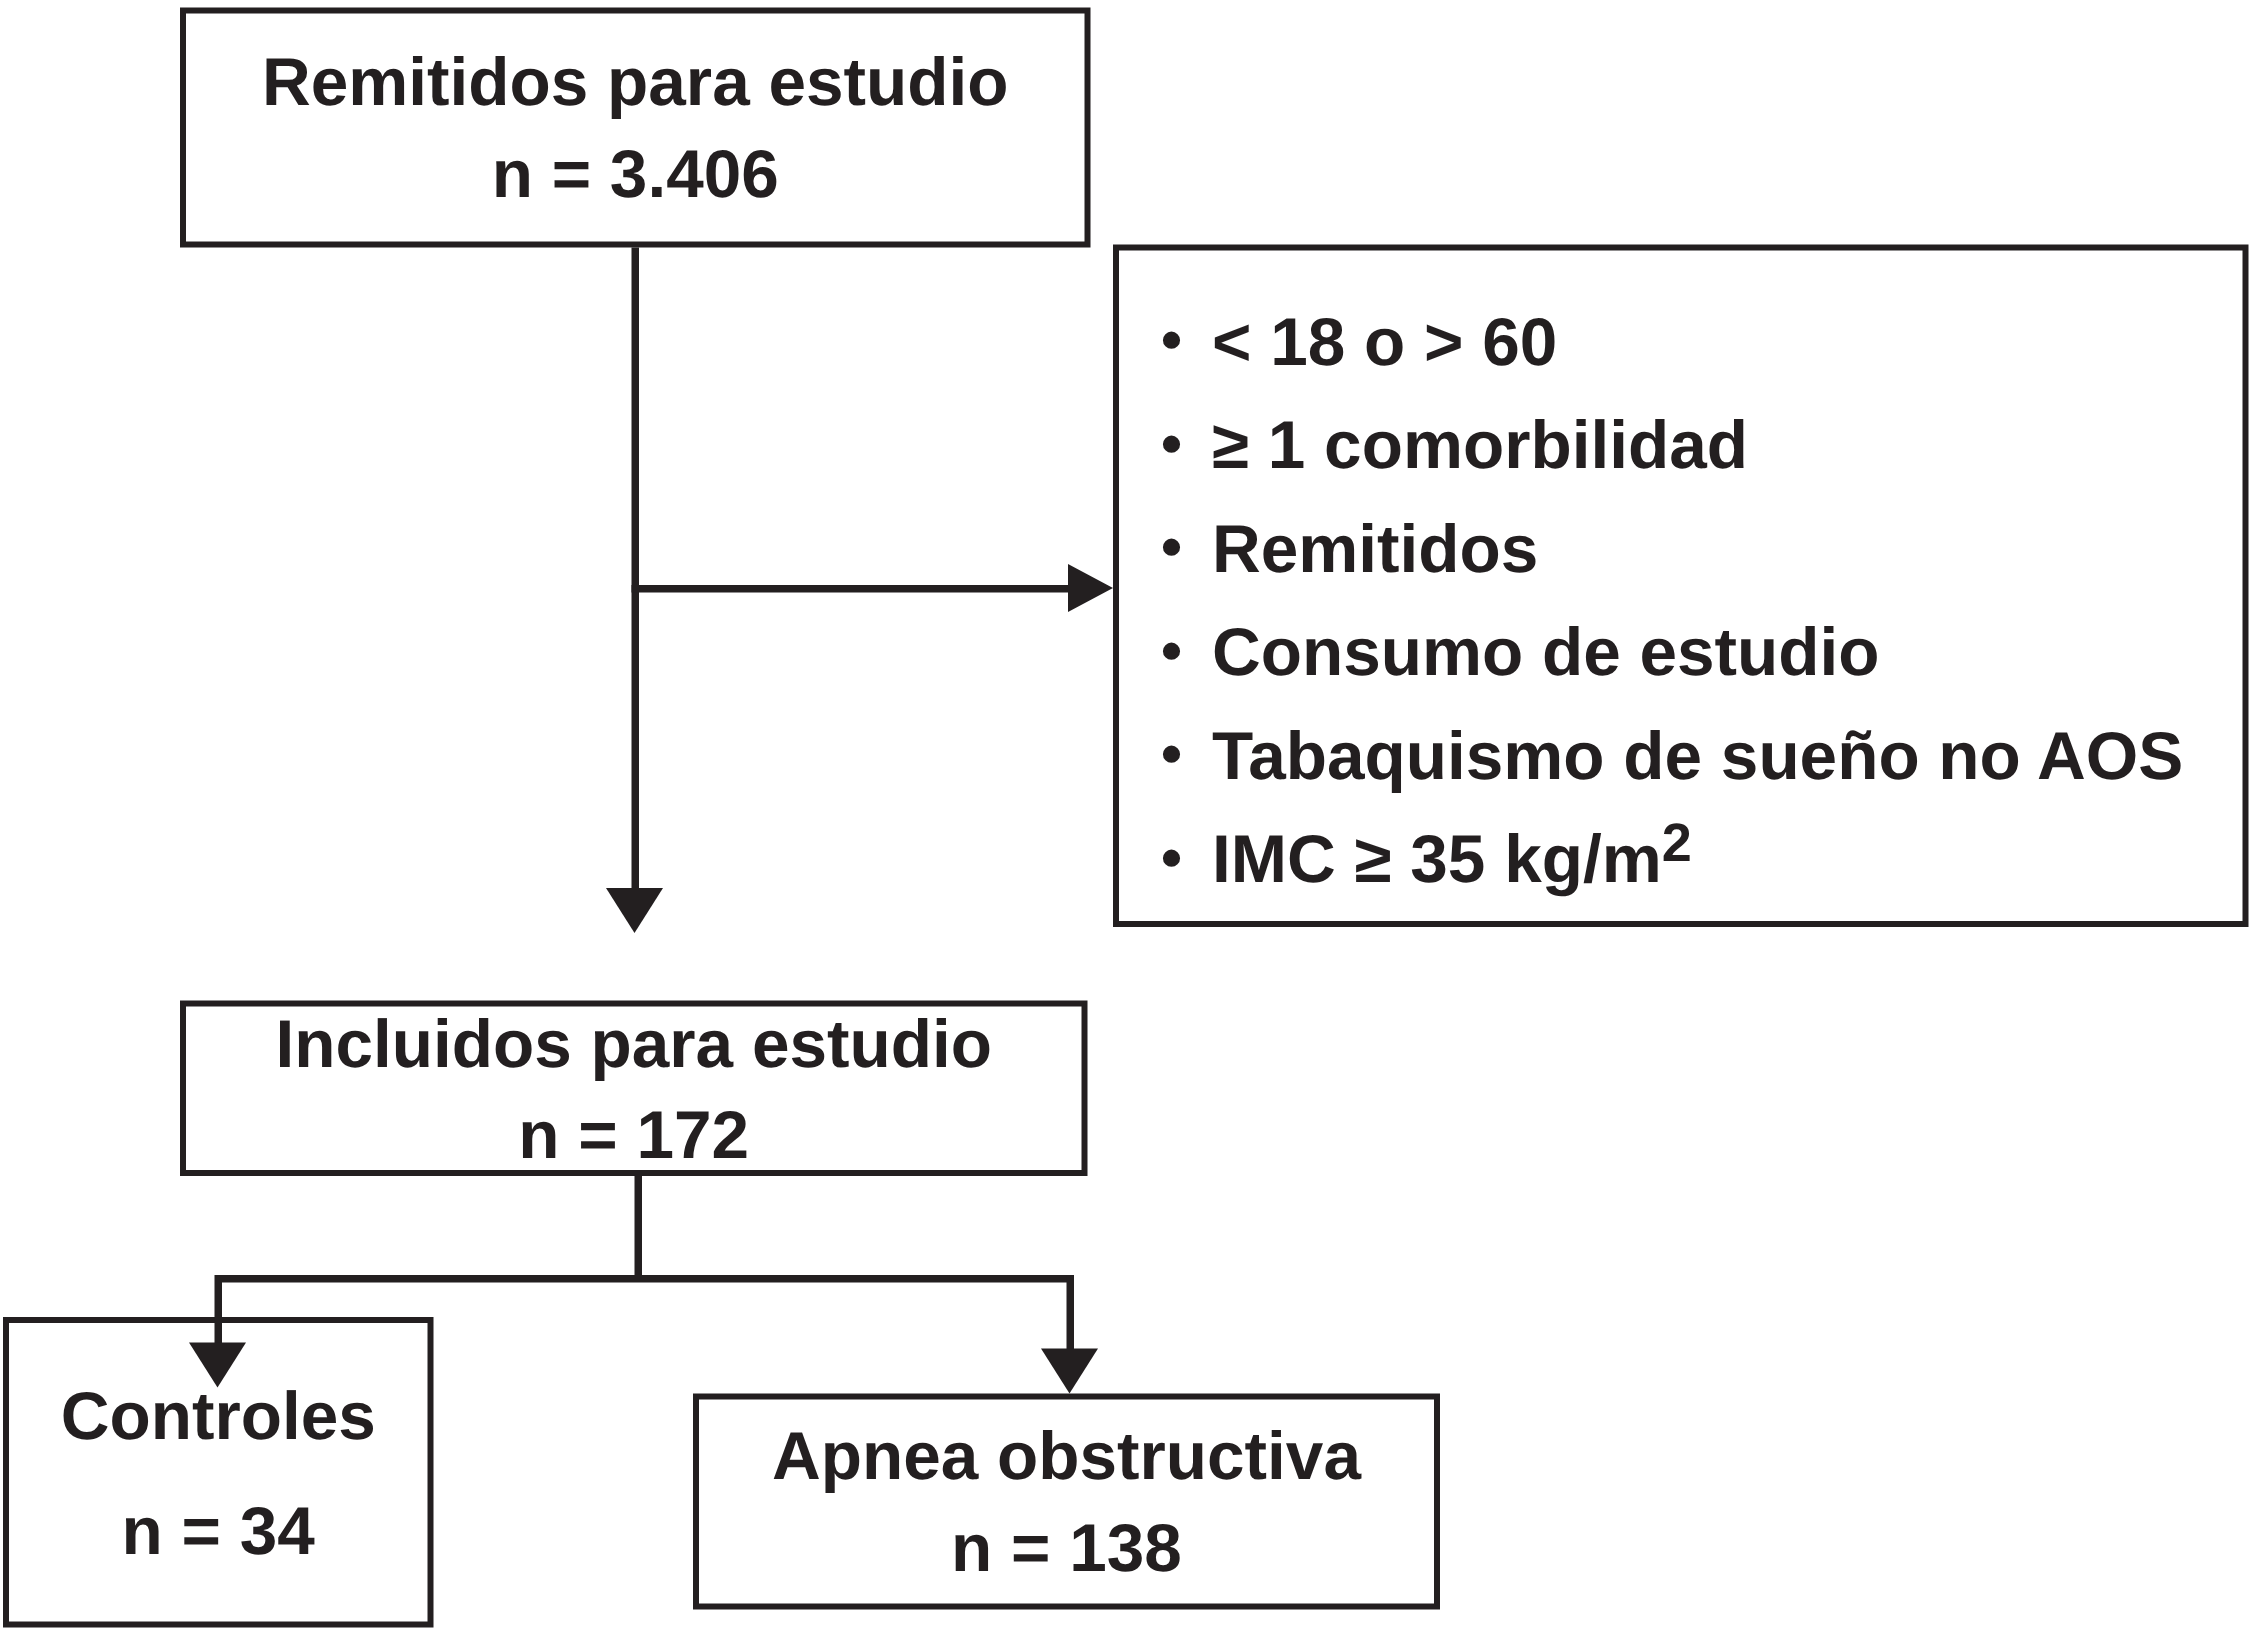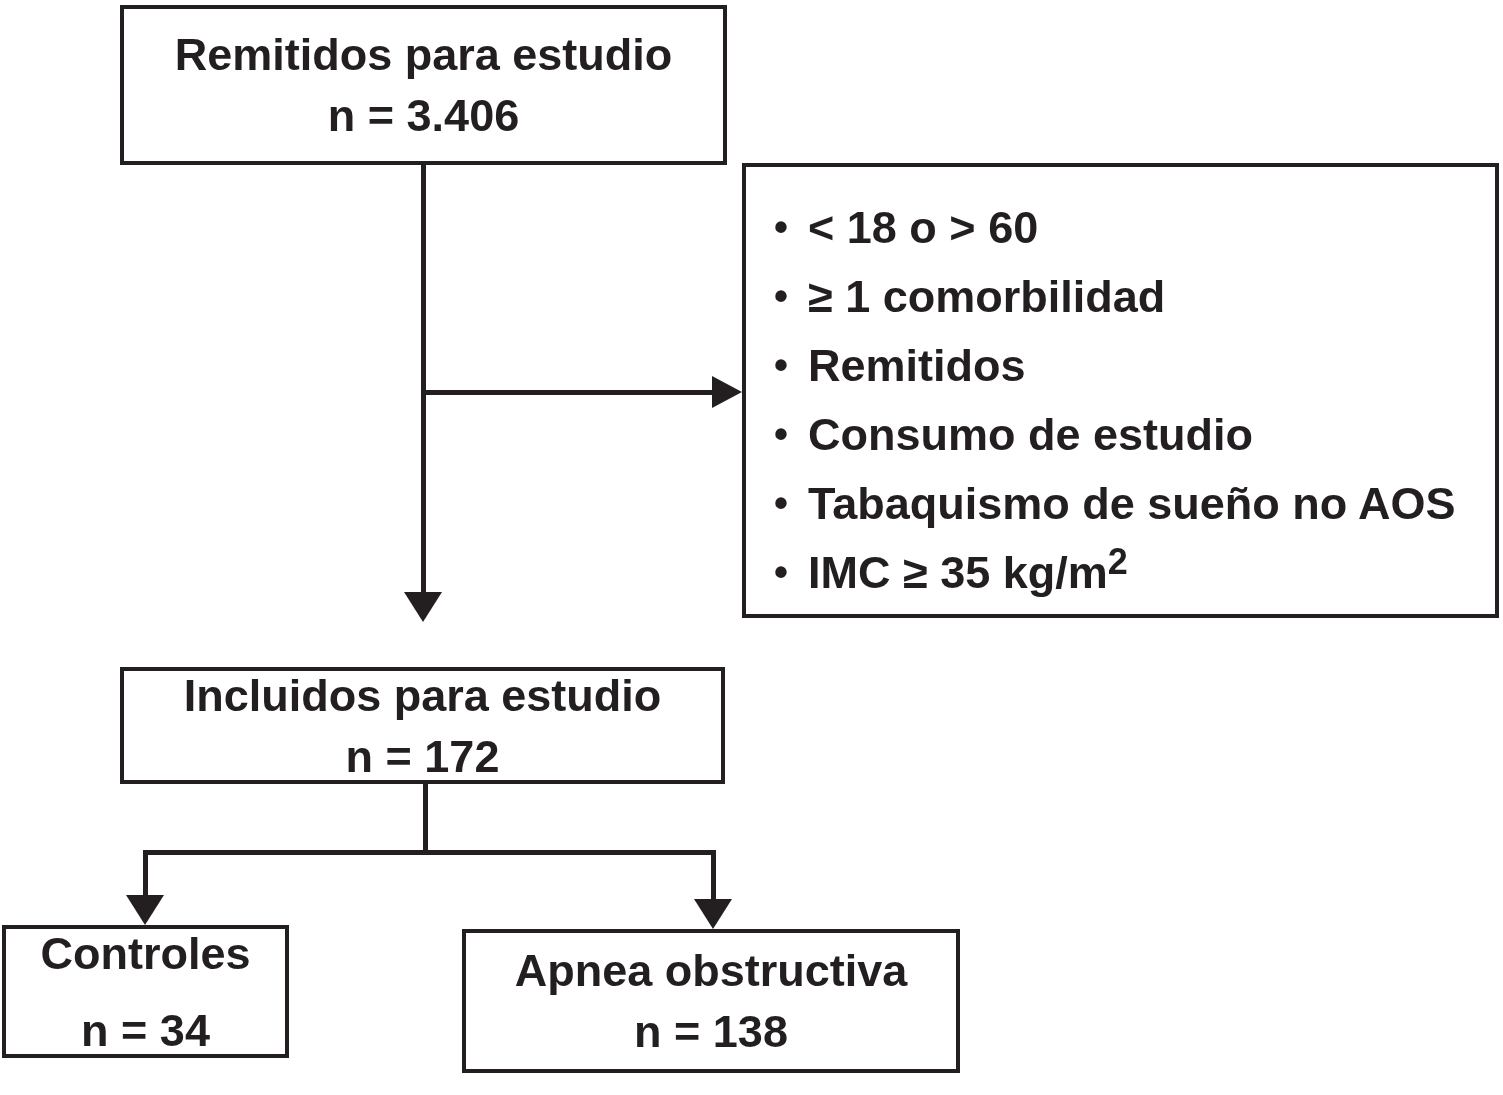--- a/index.html
+++ b/index.html
@@ -30,21 +30,21 @@
   }
   .box .bline {
     font-size: 45px;
     line-height: 61px;
     white-space: nowrap;
   }
   #box-referred  { left: 120px; top: 5px;   width: 607px; height: 160px; }
   #box-exclusion { left: 742px; top: 163px; width: 757px; height: 455px;
                    justify-content: flex-start; align-items: stretch; text-align: left; }
   #box-included  { left: 120px; top: 641px; width: 605px; height: 117px; margin-top: 26px; }
-  #box-controls  { left: 2px;   top: 925px; width: 287px; height: 133px; gap: 16px; }
+  #box-controls  { left: 2px;   top: 878px; width: 287px; height: 207px; gap: 16px; }
   #box-apnea     { left: 462px; top: 929px; width: 498px; height: 144px; }
 
   .excl-list {
     list-style: none;
     margin: 0;
     padding: 26px 10px 0 28px;
   }
   .excl-item {
     display: flex;
     align-items: center;

